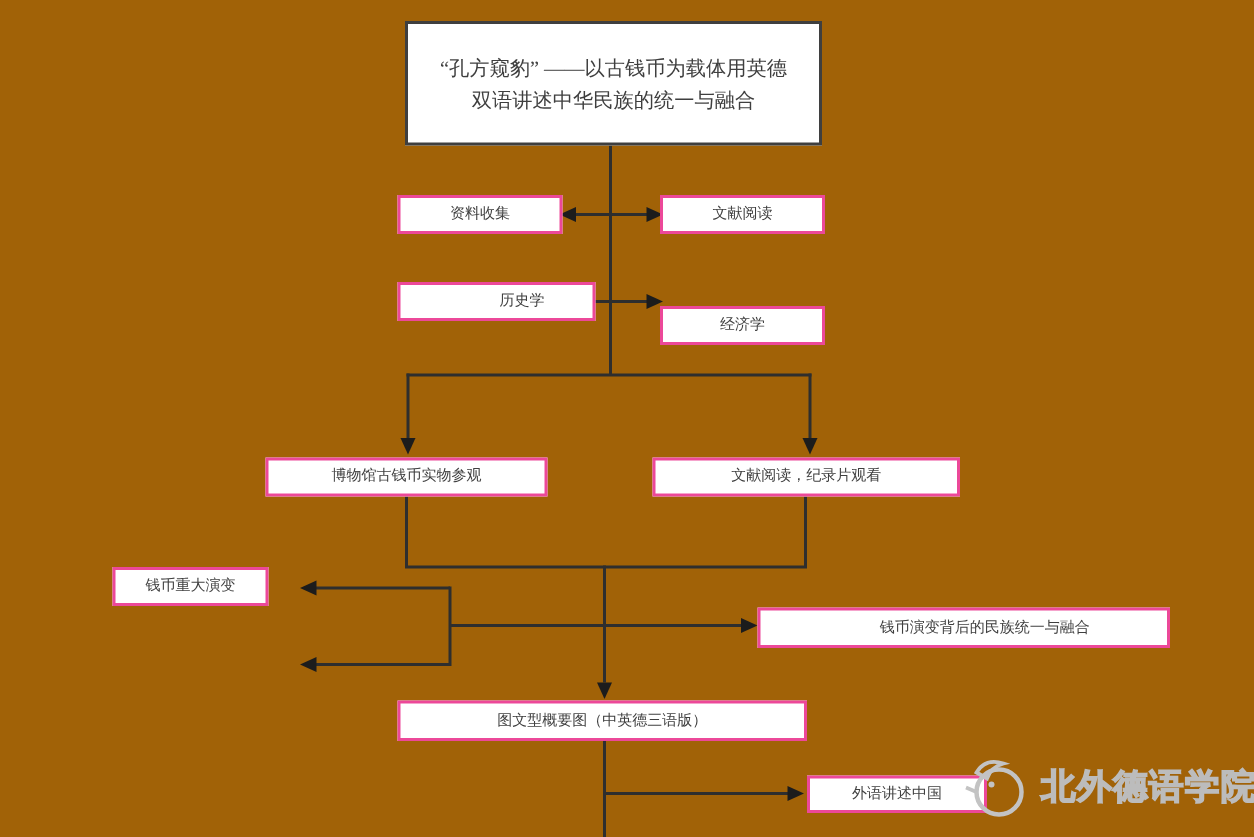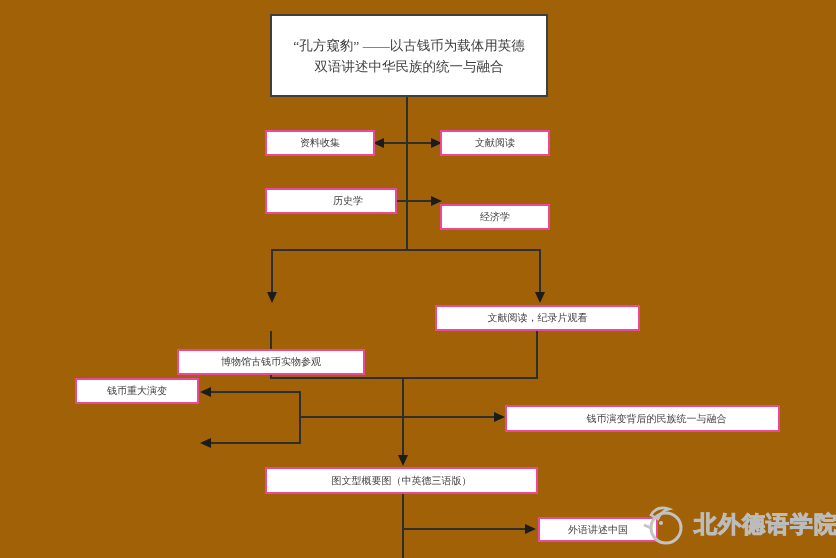--- a/index.html
+++ b/index.html
@@ -95,24 +95,24 @@
     <div>“孔方窥豹” ——以古钱币为载体用英德</div>
     <div>双语讲述中华民族的统一与融合</div>
   </div>
 
   <div class="node" style="left:265px;top:130px;width:110px;height:26px;">资料收集</div>
   <div class="node" style="left:440px;top:130px;width:110px;height:26px;">文献阅读</div>
 
   <div class="node" style="left:265px;top:188px;width:132px;height:26px;padding-left:34px;">历史学</div>
   <div class="node" style="left:440px;top:188px;width:110px;height:26px;margin-top:16px;">经济学</div>
 
-  <div class="node" style="left:177px;top:305px;width:188px;height:26px;margin-top:44px;">博物馆古钱币实物参观</div>
+  <div class="node" style="left:177px;top:305px;width:188px;height:26px;">博物馆古钱币实物参观</div>
   <div class="node" style="left:435px;top:305px;width:205px;height:26px;">文献阅读，纪录片观看</div>
 
-  <div class="node" style="left:75px;top:378px;width:124px;height:26px;text-align:right;">钱币重大演变</div>
+  <div class="node" style="left:75px;top:378px;width:104px;height:26px;text-align:right;">钱币重大演变</div>
 
   <div class="node" style="left:505px;top:405px;width:275px;height:27px;padding-left:28px;">钱币演变背后的民族统一与融合</div>
 
   <div class="node" style="left:265px;top:467px;width:273px;height:27px;">图文型概要图（中英德三语版）</div>
 
   <div class="node" style="left:538px;top:517px;width:120px;height:25px;">外语讲述中国</div>
 
   <svg class="wm-logo" width="48" height="48" viewBox="0 0 48 48">
     <circle cx="25" cy="27" r="15" fill="none" stroke="#c3c3c3" stroke-width="3"></circle>
     <path d="M10 14 Q16 4 28 8 Q20 10 17 18 Z" fill="none" stroke="#c3c3c3" stroke-width="2.5"></path>

